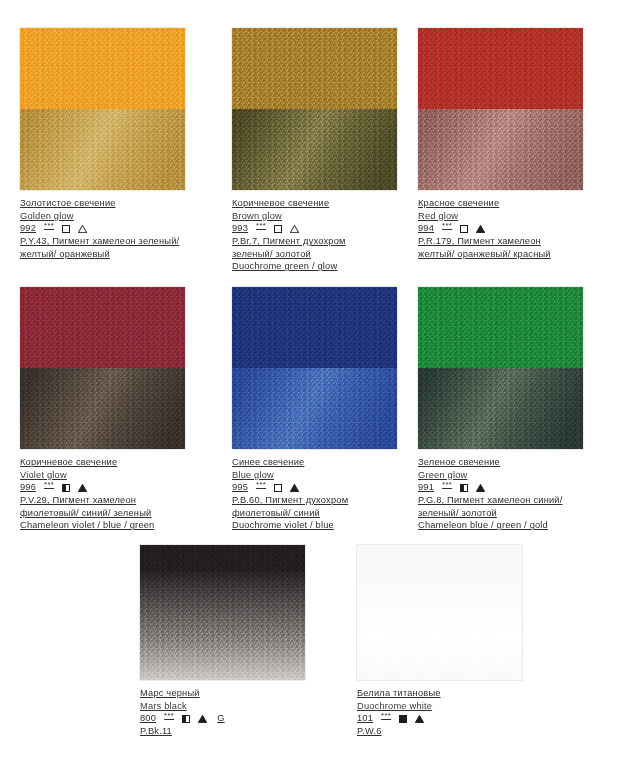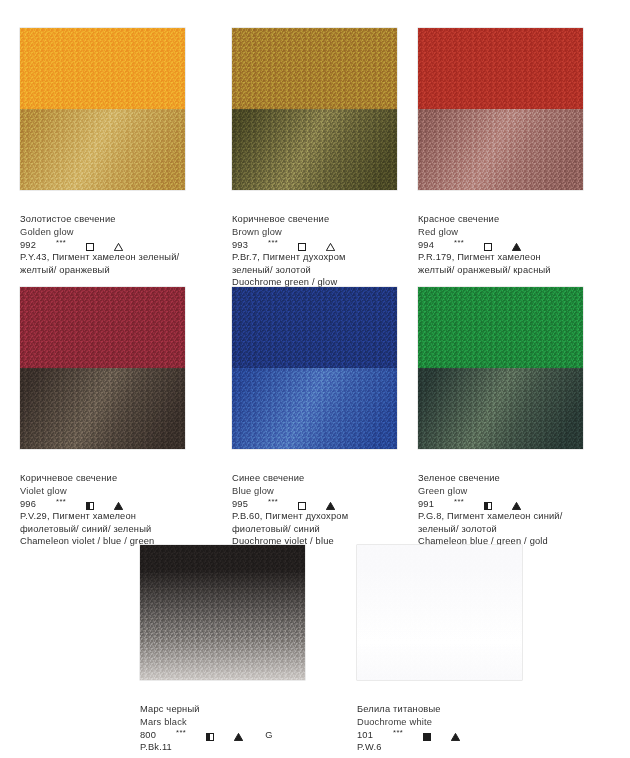--- a/index.html
+++ b/index.html
@@ -69,38 +69,39 @@
   }
   .shimmer {
     position: absolute;
     inset: 0;
     mix-blend-mode: screen;
     opacity: .55;
   }
 
   
   .caption {
-    margin-top: 23px;
+    margin-top: 7px;
     font-size: 9.3px;
     line-height: 12.6px;
     letter-spacing: .02em;
     color: #2e2e2e;
+    text-decoration: underline;
   }
   .caption .ru-name,
   .caption .en-name,
   .caption .pig-ru,
   .caption .pig-en {
     display: block;
     white-space: pre-line;
   }
   .caption .en-name { color: #3a3a3a; }
   .codeline {
     display: flex;
-    align-items: flex-end;
-    gap: 20px;
+    align-items: center;
+    gap: 8px;
     height: 13px;
   }
   .code { font-size: 9.3px; }
   .stars { font-size: 7.6px; letter-spacing: .4px; position: relative; top: -2px; }
   .gsuffix { font-size: 9.3px; margin-left: 2px; }
 
   
   .sq {
     display: inline-block;
     width: 8px; height: 8px;

